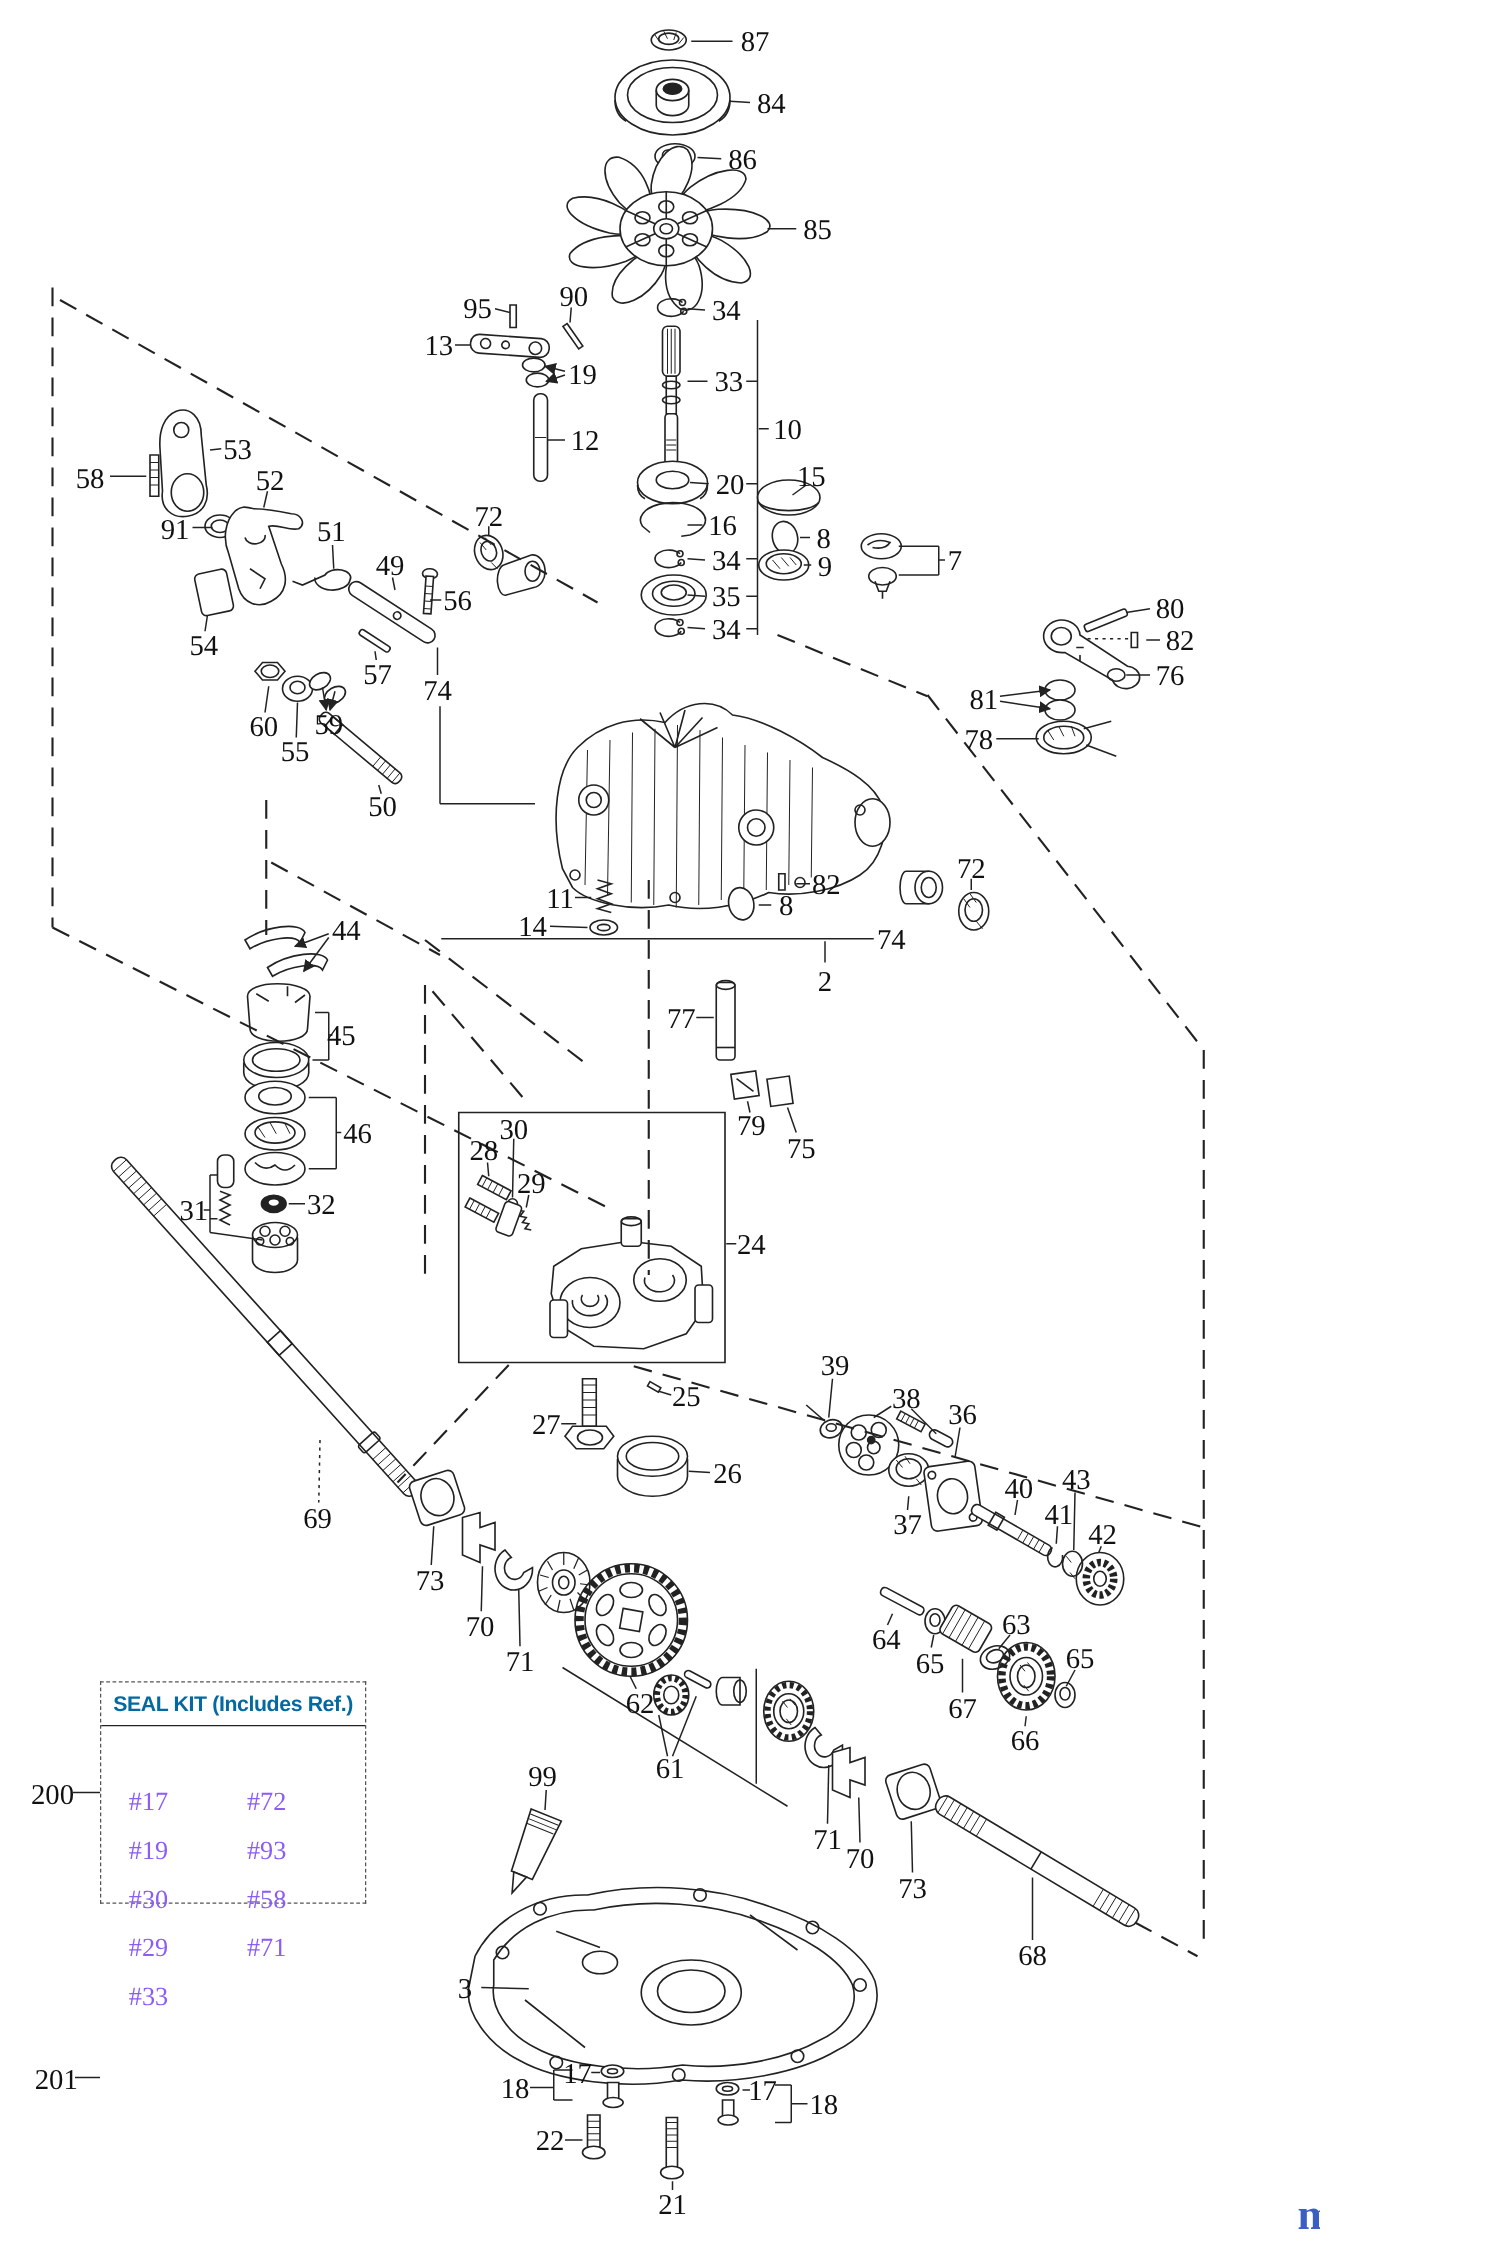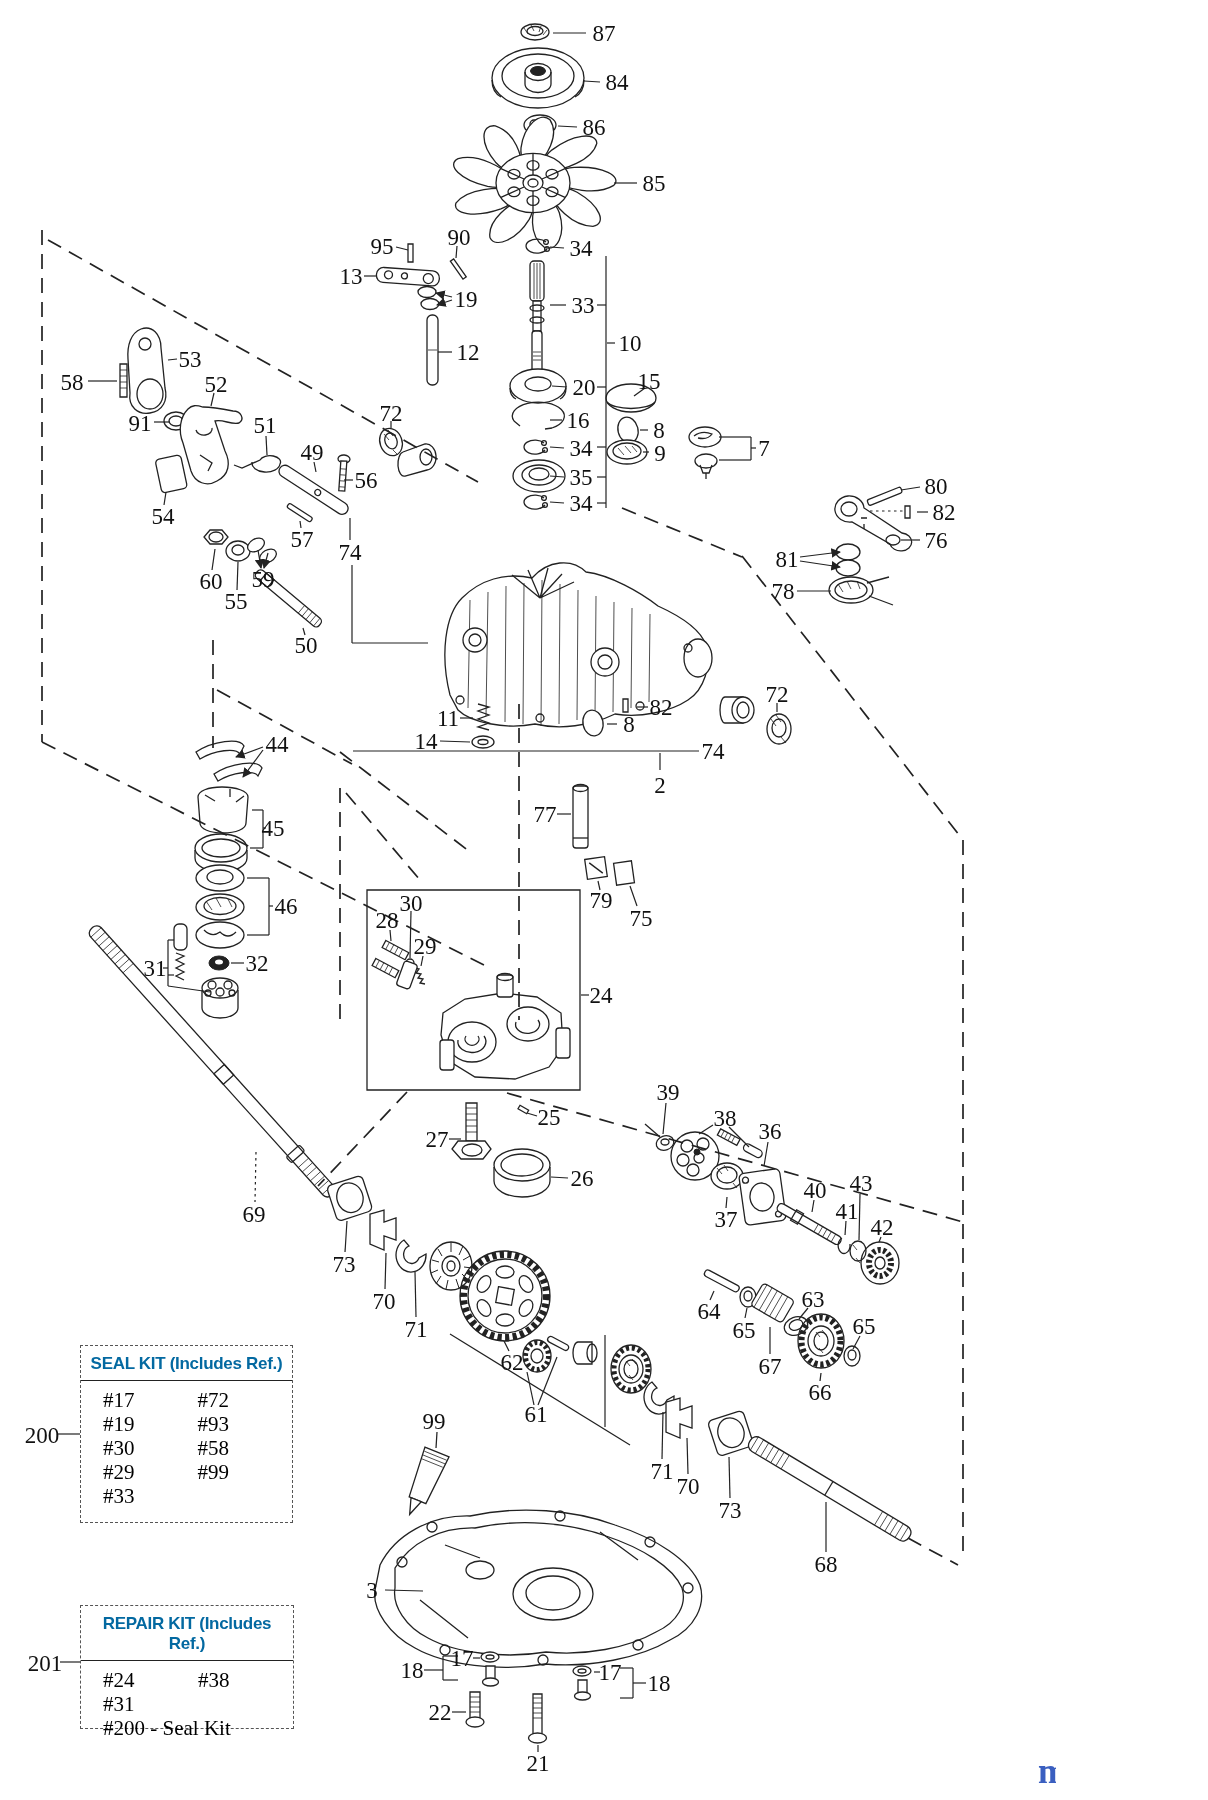--- a/index.html
+++ b/index.html
@@ -14,21 +14,21 @@
   .dot{stroke:#222;stroke-width:1.2;stroke-dasharray:2.5 3.5;fill:none;}
   .teeth{stroke:#222;fill:none;}
   .darkfill{fill:#222;stroke:#222;}
   .hatch{stroke:#222;stroke-width:.8;fill:none;}
   .callout{font:23px "Liberation Serif",serif;fill:#111;}
   .kit-table{position:absolute;border:1px dashed #555;background:#fff;box-sizing:border-box;}
   .kit-header{font-family:"Liberation Sans",sans-serif;font-weight:bold;font-size:17px;
               color:#0369a1;text-align:center;padding:8px 4px 6px 4px;border-bottom:1.5px solid #222;
               letter-spacing:-0.3px;}
   .kit-body{display:grid;grid-template-columns:1fr 1fr;padding:8px 0 4px 22px;
-            font-size:21px;color:#000000;row-gap:1px;}
+            font-size:21px;color:#8b5cf6;row-gap:16px;margin-top:41px;}
   .kit-cell{line-height:23px;}
   .span2{grid-column:1 / span 2;}
   #logo{position:absolute;left:1038px;top:1752px;width:170px;height:44px;
         font-family:"Liberation Serif",serif;font-weight:bold;font-size:35px;
         white-space:nowrap;cursor:pointer;}
   #logo .de{font-size:16px;font-weight:bold;margin-left:34px;}
 </style>
 </head>
 <body>
 
@@ -753,31 +753,21 @@
 <div class="kit-table" style="left:80px;top:1345px;width:213px;height:178px;">
   <div class="kit-header">SEAL KIT (Includes Ref.)</div>
   <div class="kit-body">
     <div class="kit-cell">#17</div>
     <div class="kit-cell">#72</div>
     <div class="kit-cell">#19</div>
     <div class="kit-cell">#93</div>
     <div class="kit-cell">#30</div>
     <div class="kit-cell">#58</div>
     <div class="kit-cell">#29</div>
-    <div class="kit-cell">#99</div>
+    <div class="kit-cell">#71</div>
     <div class="kit-cell">#33</div>
   </div>
 </div>
 
-<div class="kit-table" style="left:80px;top:1605px;width:214px;height:124px;">
-  <div class="kit-header">REPAIR KIT (Includes Ref.)</div>
-  <div class="kit-body">
-    <div class="kit-cell">#24</div>
-    <div class="kit-cell">#38</div>
-    <div class="kit-cell">#31</div>
-    <div class="kit-cell"></div>
-    <div class="kit-cell span2">#200 - Seal Kit</div>
-  </div>
+
+<div id="logo"><span style="color: rgb(58, 95, 192);">m</span><span style="color: rgb(58, 161, 63);">o</span><span style="color: rgb(237, 165, 47);">t</span><span style="color: rgb(228, 88, 156);">o</span><span style="color: rgb(72, 120, 208);">r</span><span style="color: rgb(67, 162, 74);">u</span><span style="color: rgb(216, 50, 44);">f</span><span class="de" style="color: rgb(90, 90, 90);">.de</span></div>
+
 </div>
 
-<div id="logo"><span style="color: rgb(58, 95, 192);">m</span><span style="color: rgb(58, 161, 63);">o</span><span style="color: rgb(237, 165, 47);">t</span><span style="color: rgb(228, 88, 156);">o</span><span style="color: rgb(72, 120, 208);">r</span><span style="color: rgb(67, 162, 74);">u</span><span style="color: rgb(216, 50, 44);">f</span><span class="de" style="color: rgb(90, 90, 90);">.de</span></div>
-
-</div>
-
 </body></html>

